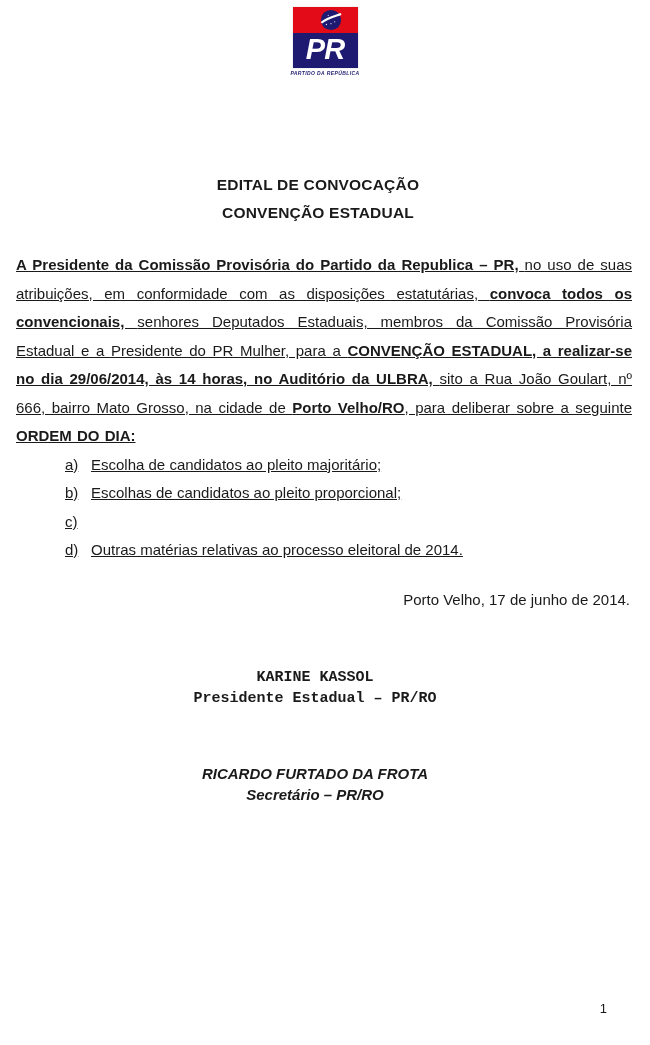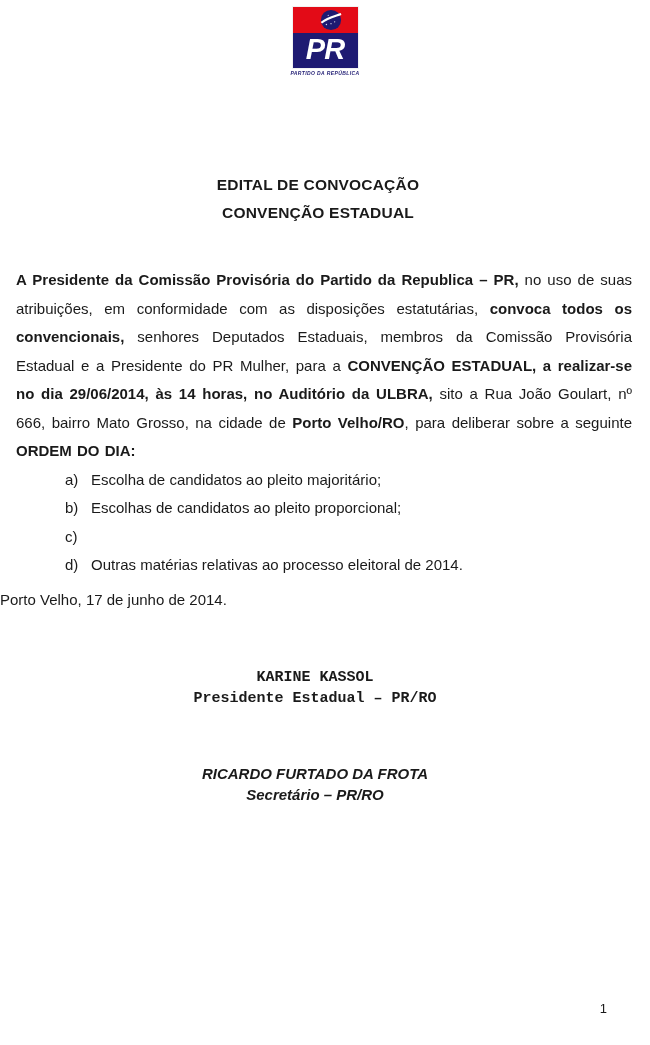--- a/index.html
+++ b/index.html
@@ -60,21 +60,21 @@
     margin-top:32px;
   }
   .title-line{
     font-size:15.5px;font-weight:700;
     line-height:28px;
     letter-spacing:0.2px;
   }
 
   
   .body-block{
-    position:absolute;top:266px;left:16px;right:18px;
+    position:absolute;top:251px;left:16px;right:18px;text-decoration:underline;
   }
   .body-par{
     margin:0;
     font-size:15px;
     line-height:28.5px;
     text-align:justify;
     word-spacing:1px;
   }
   .b{font-weight:700;}
 
@@ -84,21 +84,21 @@
   .agenda-item{
     display:flex;
     padding-left:49px;
     font-size:15px;line-height:28.5px;
   }
   .agenda-marker{width:26px;flex:0 0 26px;}
 
   
   .dateline{
     position:absolute;top:586px;left:0;width:630px;
-    text-align:left;
+    text-align:right;
     font-size:15px;line-height:28px;
   }
 
   
   .sig{
     position:absolute;left:0;width:630px;
     text-align:center;
     font-weight:700;
     font-size:15px;line-height:21px;
   }

